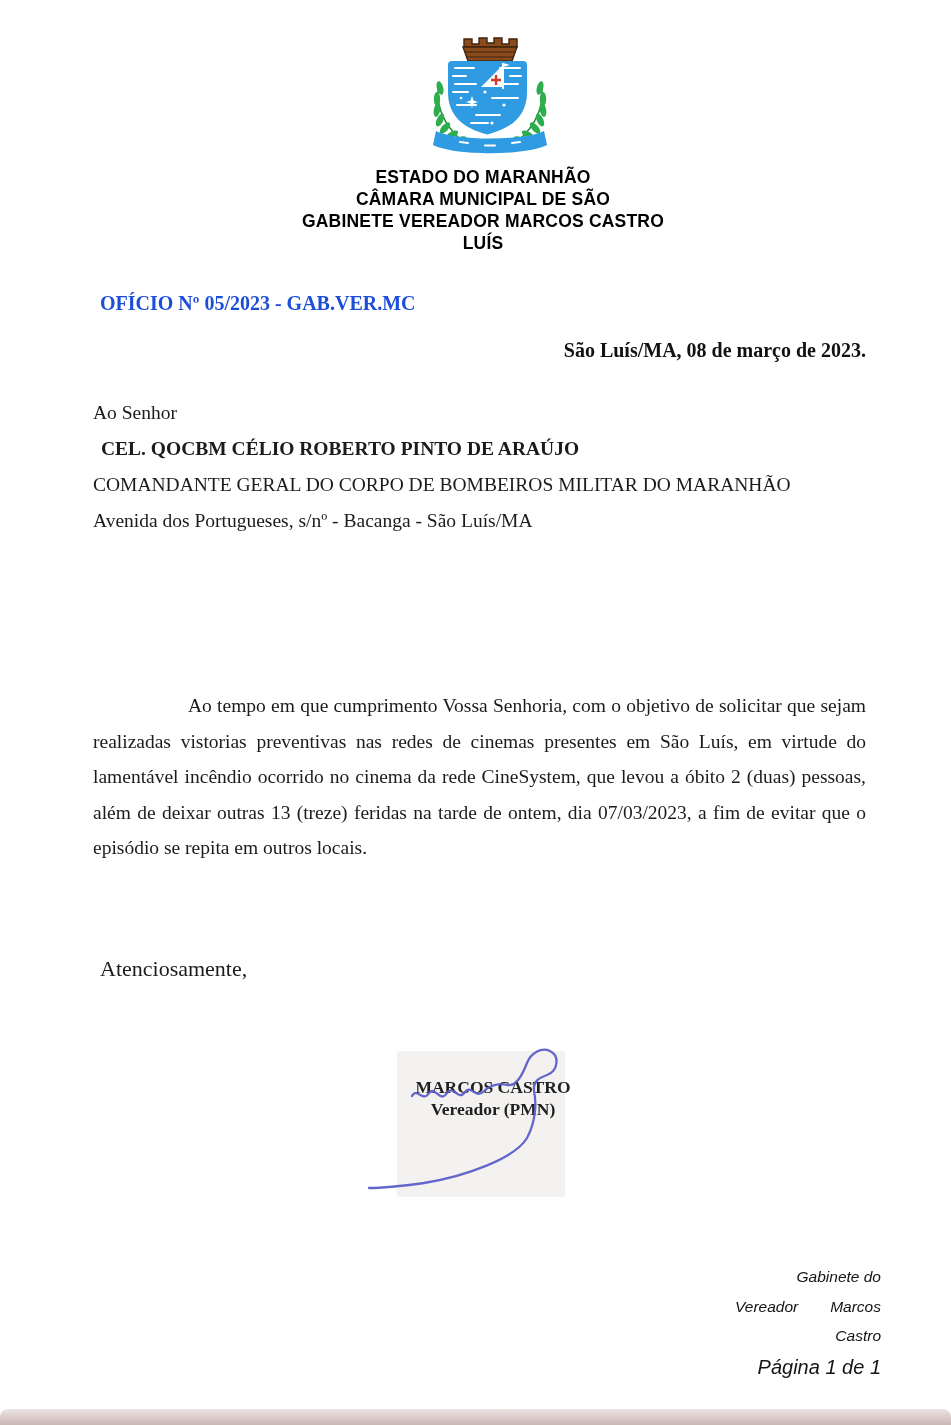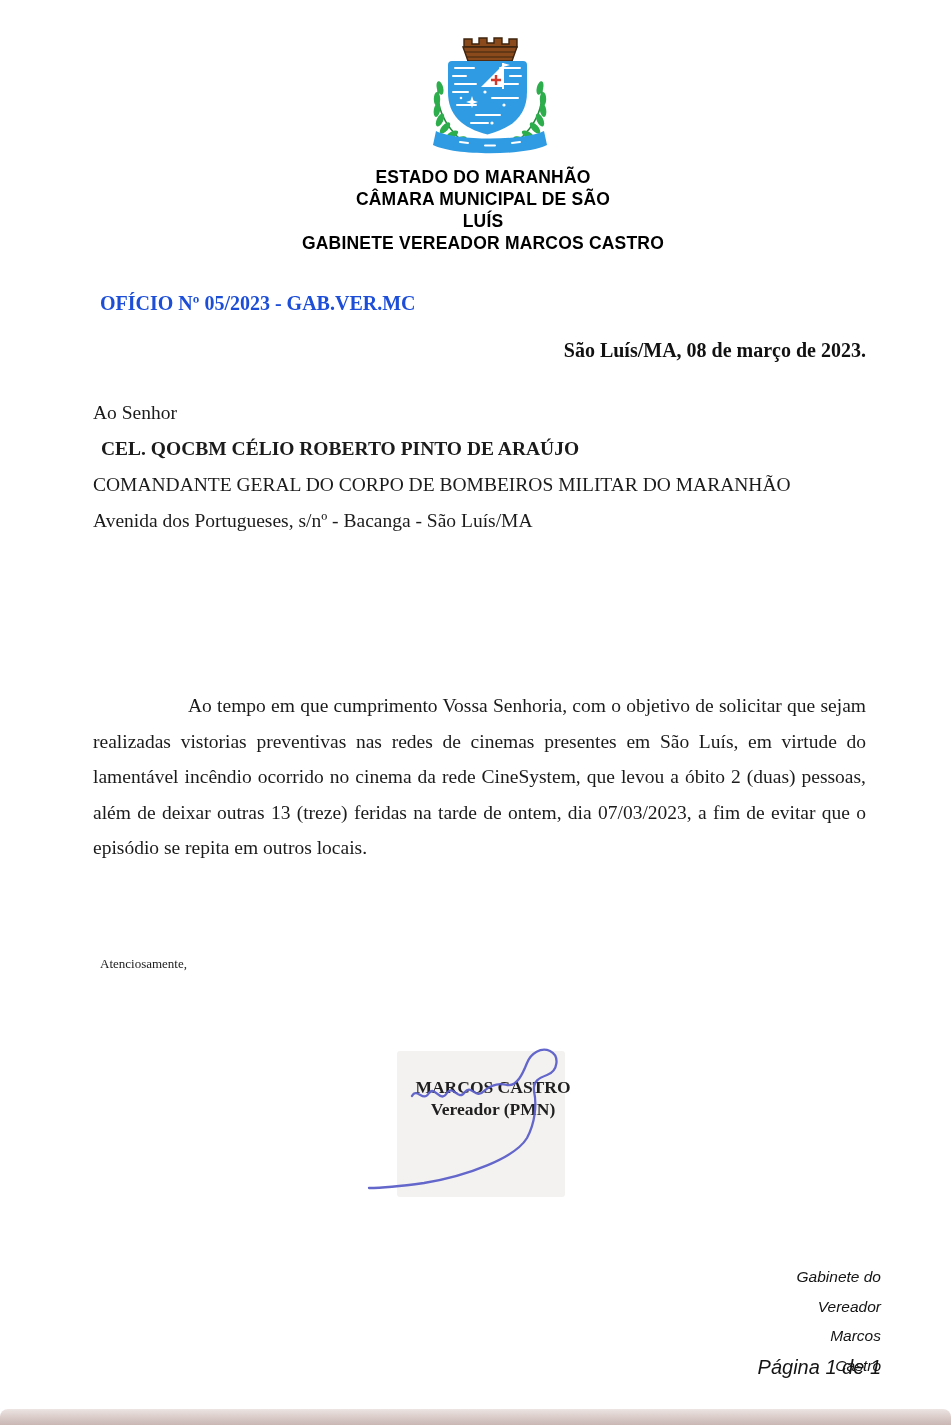--- a/index.html
+++ b/index.html
@@ -84,21 +84,21 @@
     font-size: 19.5px;
     line-height: 35.6px;
     text-align: justify;
     text-indent: 95px;
   }
 
   .closing {
     position: absolute;
     top: 956px;
     left: 100px;
-    font-size: 13px;
+    font-size: 22px;
   }
 
   
   .sig-block {
     position: absolute;
     left: 357px;
     top: 1043px;
     width: 280px;
     height: 162px;
     text-align: center;
@@ -141,21 +141,20 @@
     font-weight: normal;
     font-style: italic;
     font-size: 15.5px;
     line-height: 29.5px;
     color: #141414;
     text-align: right;
   }
   .footer-line2 {
     display: flex;
     justify-content: space-between;
-    flex-direction: column;
   }
   .page-number {
     position: absolute;
     top: 1356px;
     right: 70px;
     font-family: "Liberation Sans", sans-serif;
     font-style: italic;
     font-size: 20px;
     color: #141414;
   }
@@ -237,22 +236,22 @@
       <g>
         <path d="M6,96 C25,106 95,106 114,96 L117,110 C95,121 25,121 3,110 Z" fill="#2E9BE3"></path>
         <path d="M30,107 L38,108 M55,110.5 L65,110.5 M82,108 L90,107" stroke="#ffffff" stroke-width="2" stroke-linecap="round"></path>
       </g>
     </svg>
   </div>
 
   <div class="org-header">
     <div>ESTADO DO MARANHÃO</div>
     <div>CÂMARA MUNICIPAL DE SÃO</div>
+    <div>GABINETE VEREADOR MARCOS CASTRO</div>
     <div>LUÍS</div>
-    <div>GABINETE VEREADOR MARCOS CASTRO</div>
   </div>
 
   <div class="ref-line">OFÍCIO Nº 05/2023 - GAB.VER.MC</div>
 
   <div class="date-line">São Luís/MA, 08 de março de 2023.</div>
 
   <div class="addressee">
     <div class="addr-salutation">Ao Senhor</div>
     <div class="addr-name">CEL. QOCBM CÉLIO ROBERTO PINTO DE ARAÚJO</div>
     <div class="addr-title">COMANDANTE GERAL DO CORPO DE BOMBEIROS MILITAR DO MARANHÃO</div>

